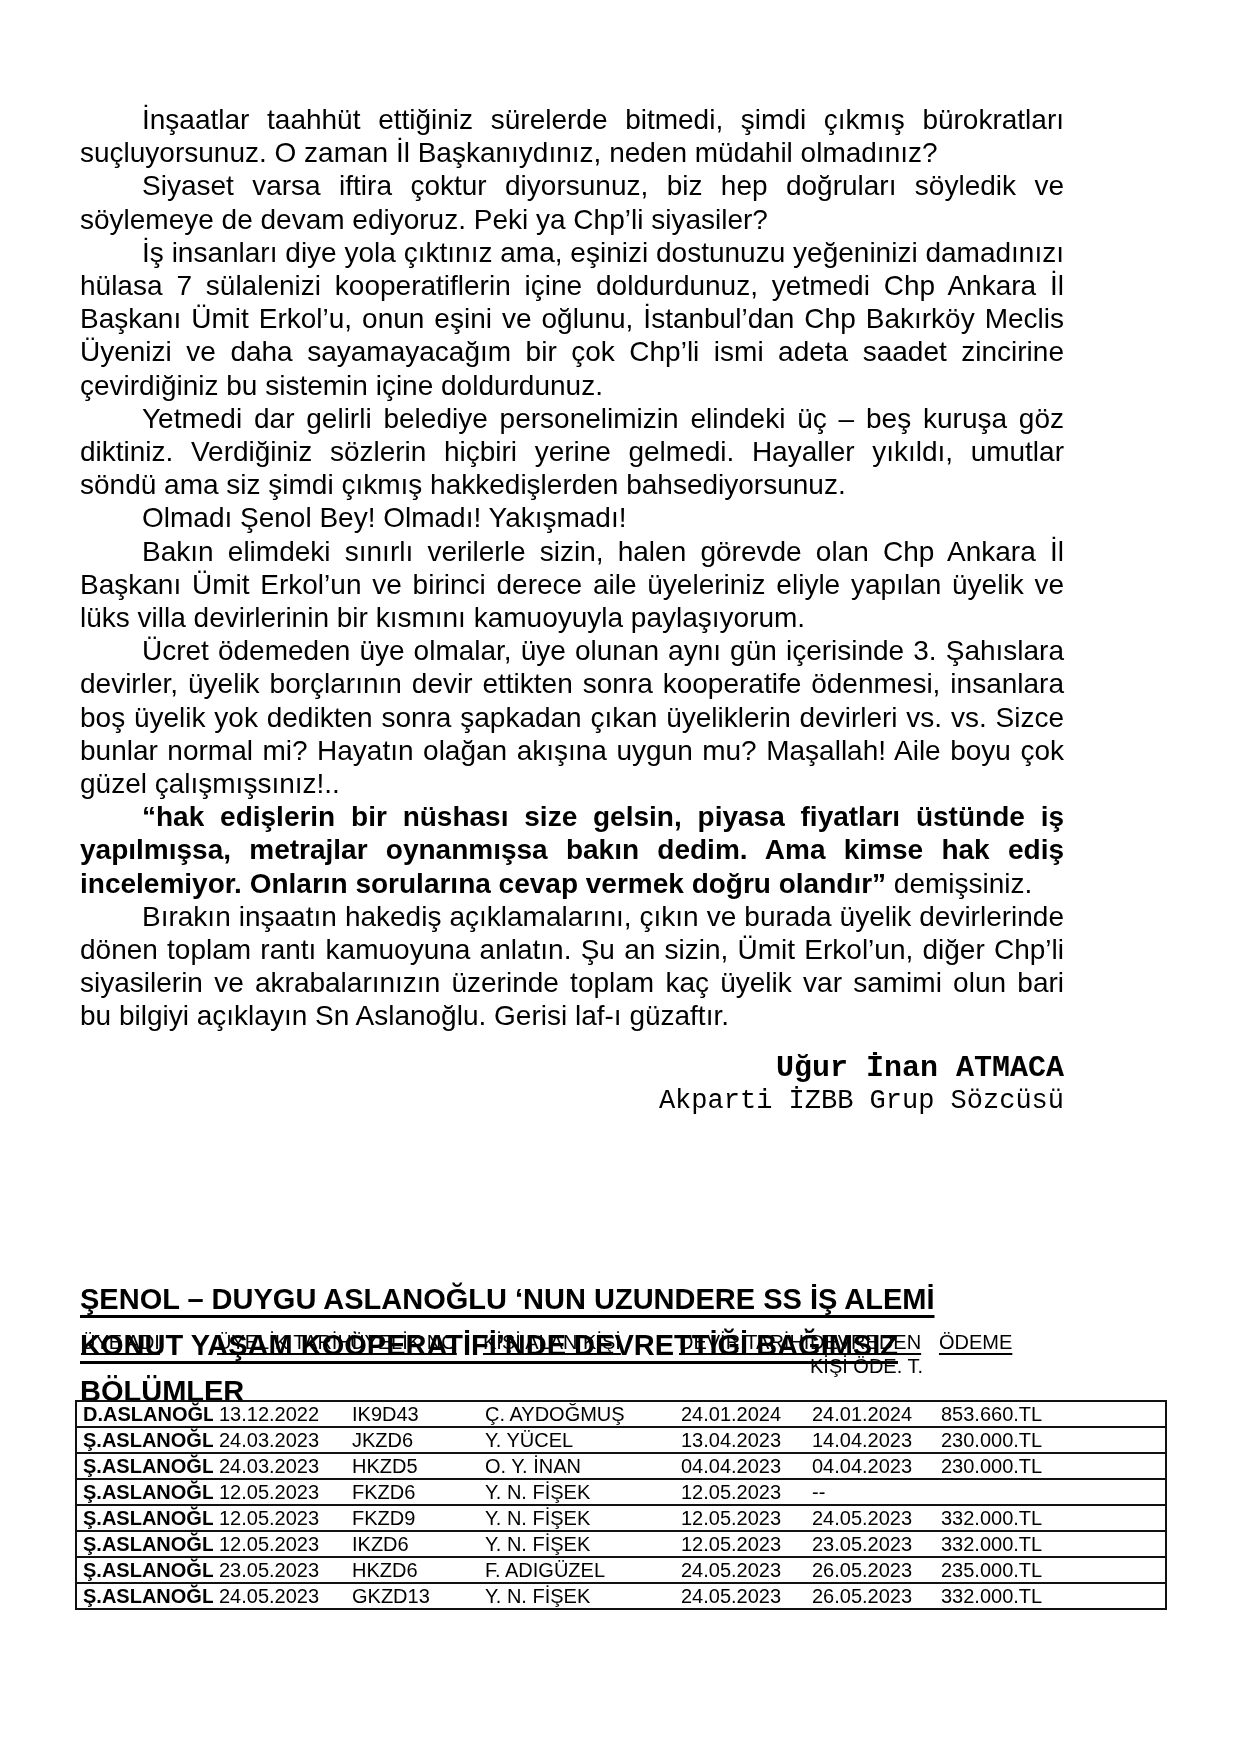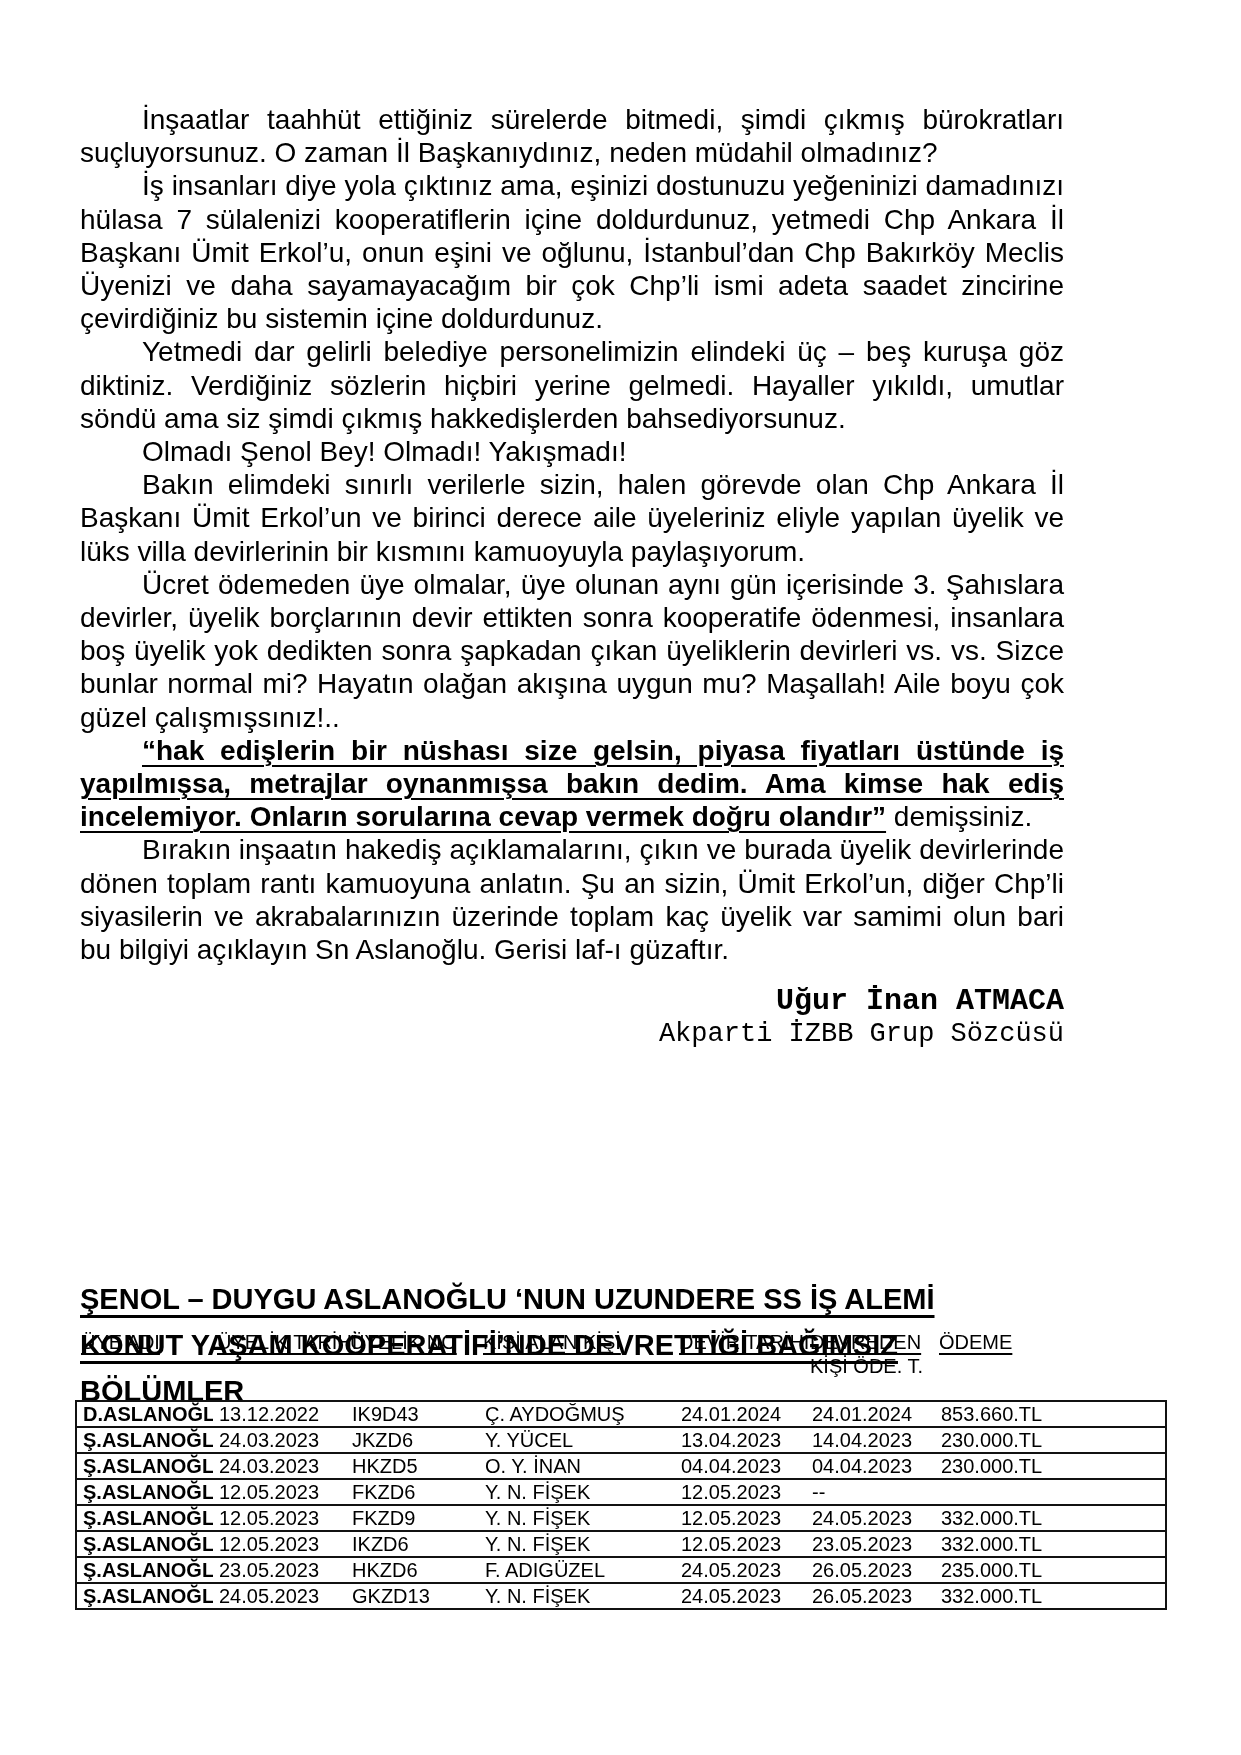--- a/index.html
+++ b/index.html
@@ -26,21 +26,20 @@
   }
   .body-text p {
     margin: 0;
     text-indent: 62px;
   }
   .quote-par {
     font-weight: bold;
   }
   .quote-bold {
     font-weight: bold;
-    text-decoration: underline;
     text-decoration-thickness: 2px;
     text-underline-offset: 5px;
   }
   .quote-tail {
     font-weight: normal;
     text-decoration: none;
   }
   .signature {
     margin-top: 18px;
     text-align: right;
@@ -108,20 +107,21 @@
   }
   .t-row .c.name { font-weight: bold; }
 </style>
 </head>
 <body>
 
 <div class="page">
 
   <div class="body-text">
     <p>İnşaatlar taahhüt ettiğiniz sürelerde bitmedi, şimdi çıkmış bürokratları suçluyorsunuz. O zaman İl Başkanıydınız, neden müdahil olmadınız?</p>
+    <p>Siyaset varsa iftira çoktur diyorsunuz, biz hep doğruları söyledik ve söylemeye de devam ediyoruz. Peki ya Chp’li siyasiler?</p>
     <p>İş insanları diye yola çıktınız ama, eşinizi dostunuzu yeğeninizi damadınızı hülasa  7 sülalenizi kooperatiflerin içine doldurdunuz, yetmedi Chp Ankara İl Başkanı Ümit Erkol’u, onun eşini ve oğlunu, İstanbul’dan Chp Bakırköy Meclis Üyenizi ve daha sayamayacağım bir çok Chp’li ismi adeta saadet zincirine çevirdiğiniz bu sistemin içine doldurdunuz.</p>
     <p>Yetmedi dar gelirli belediye personelimizin elindeki üç – beş kuruşa göz diktiniz. Verdiğiniz sözlerin hiçbiri yerine gelmedi. Hayaller yıkıldı, umutlar söndü ama siz şimdi çıkmış hakkedişlerden bahsediyorsunuz.</p>
     <p>Olmadı Şenol Bey! Olmadı! Yakışmadı!</p>
     <p>Bakın elimdeki sınırlı verilerle sizin, halen görevde olan Chp Ankara İl Başkanı Ümit Erkol’un ve birinci derece aile üyeleriniz eliyle yapılan üyelik ve lüks villa devirlerinin bir kısmını kamuoyuyla paylaşıyorum.</p>
     <p>Ücret ödemeden üye olmalar, üye olunan aynı gün içerisinde 3. Şahıslara devirler, üyelik borçlarının devir ettikten sonra kooperatife ödenmesi, insanlara boş üyelik yok dedikten sonra şapkadan çıkan üyeliklerin devirleri vs. vs. Sizce bunlar normal mi? Hayatın olağan akışına uygun mu? Maşallah! Aile boyu çok güzel çalışmışsınız!..</p>
     <p class="quote-par"><span class="quote-bold">“hak edişlerin bir nüshası size gelsin, piyasa fiyatları üstünde iş yapılmışsa, metrajlar oynanmışsa bakın dedim. Ama kimse hak ediş incelemiyor. Onların sorularına cevap vermek doğru olandır”</span><span class="quote-tail"> demişsiniz.</span></p>
     <p>Bırakın inşaatın hakediş açıklamalarını, çıkın ve burada üyelik devirlerinde dönen toplam rantı kamuoyuna anlatın. Şu an sizin, Ümit Erkol’un, diğer Chp’li siyasilerin ve akrabalarınızın üzerinde toplam kaç üyelik var samimi olun bari bu bilgiyi açıklayın Sn Aslanoğlu. Gerisi laf-ı güzaftır.</p>
     <div class="signature">
       <div class="sig-name">Uğur İnan ATMACA</div>
       <div class="sig-title">Akparti İZBB Grup Sözcüsü</div>

